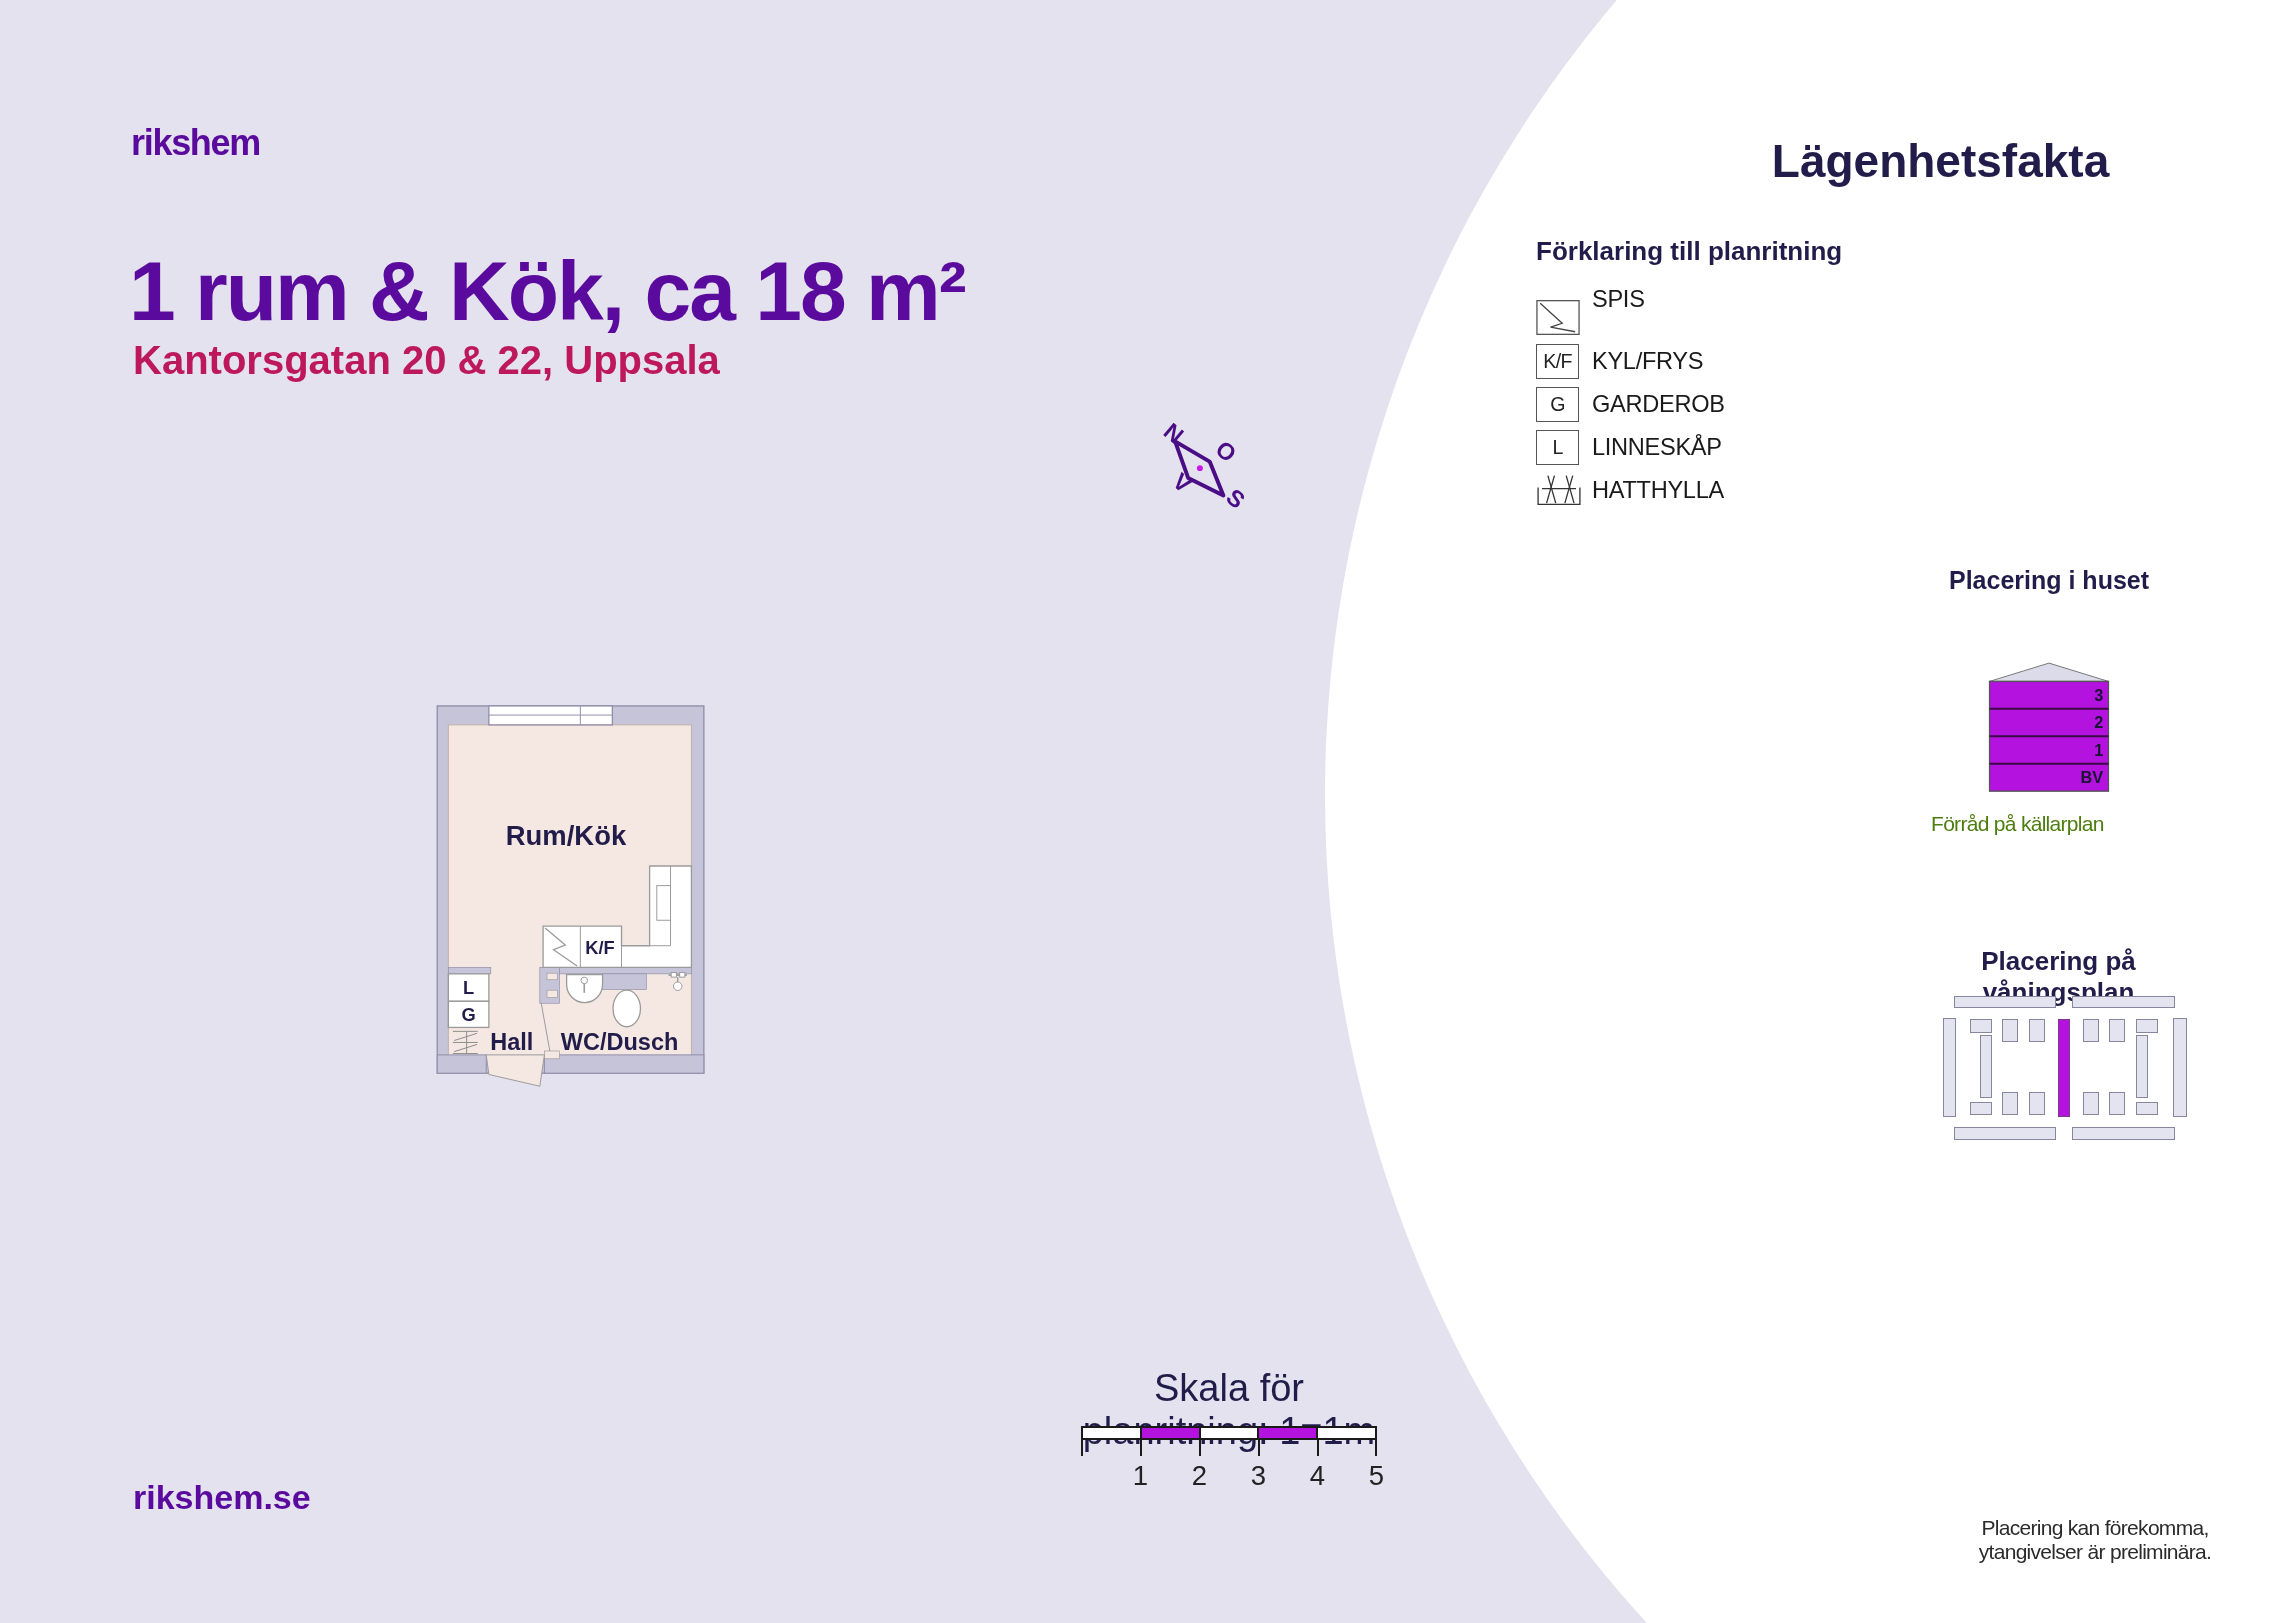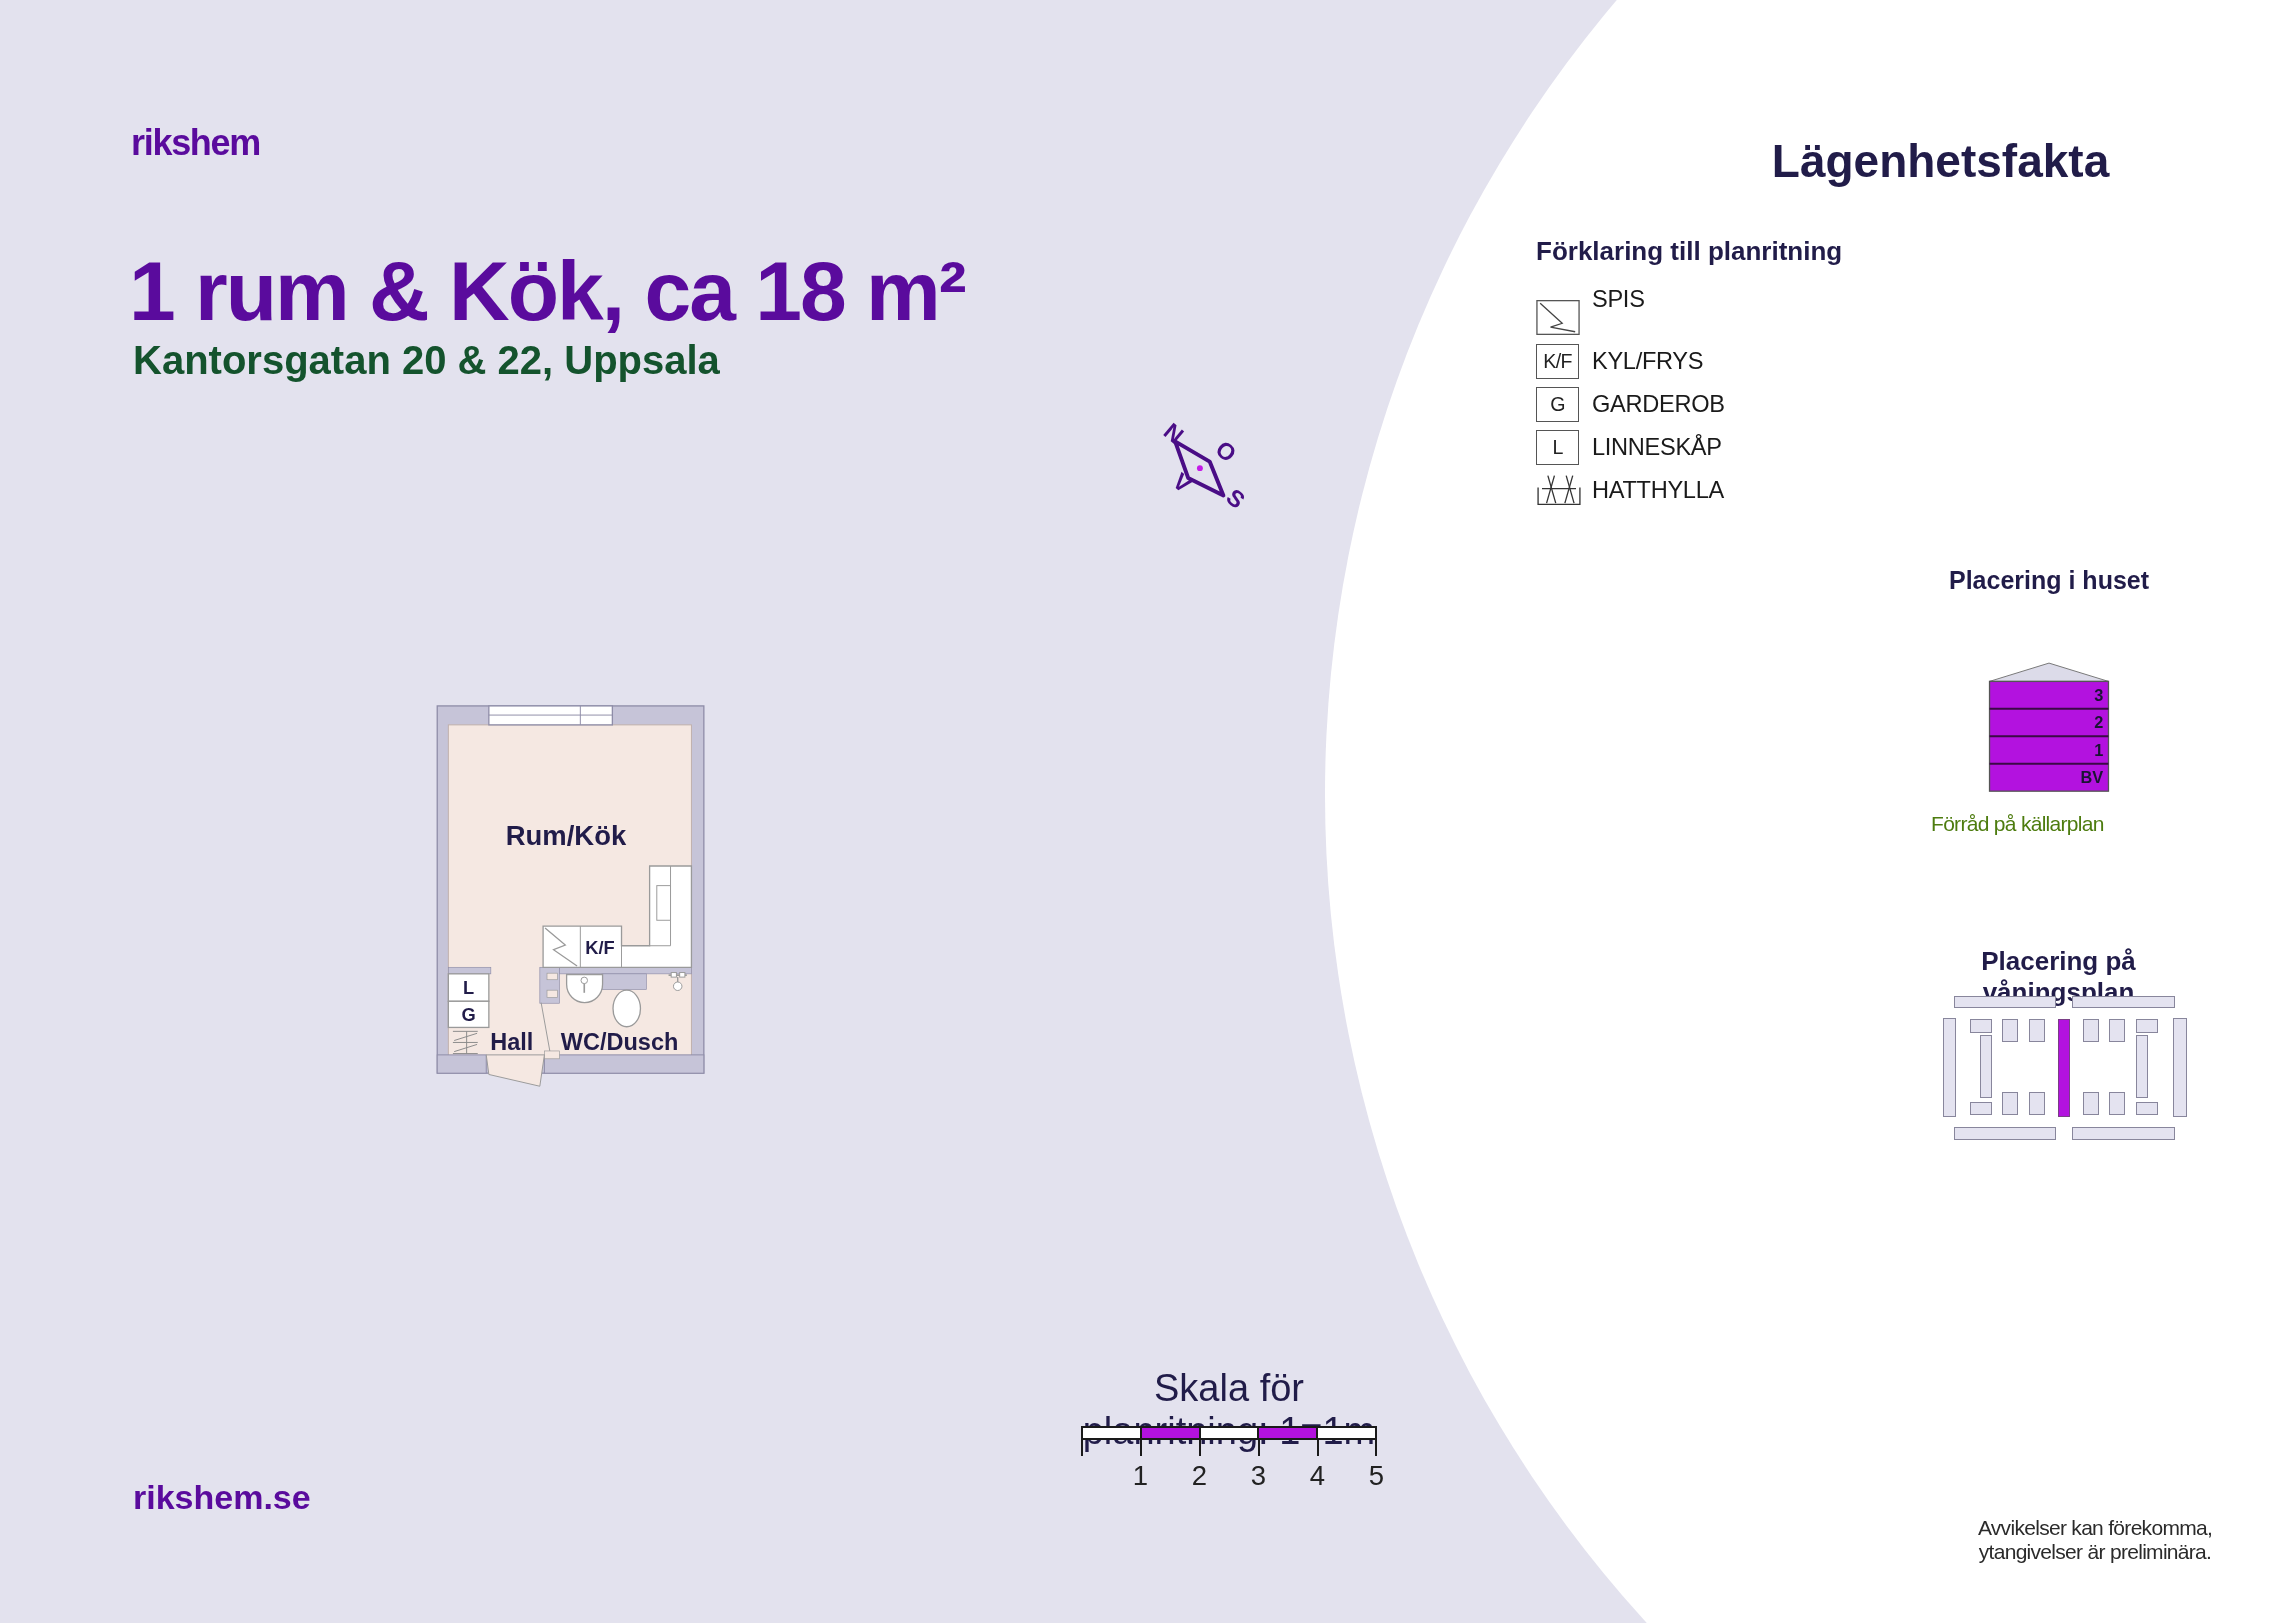--- a/index.html
+++ b/index.html
@@ -6,21 +6,21 @@
   body{width:2295px;height:1623px;position:relative;overflow:hidden;
        background:#e3e2ee;font-family:"Liberation Sans",sans-serif;}
   .abs{position:absolute;}
   #white-circle{position:absolute;left:1325px;top:-433px;width:2455px;height:2455px;
        border-radius:50%;background:#ffffff;z-index:0;}
   .z{z-index:2;}
   .navy{color:#211c49;}
   .purple{color:#5a0b9d;}
   #logo{left:131px;top:122px;font-size:36px;font-weight:800;letter-spacing:-1.3px;}
   #main-title{left:129px;top:243px;font-size:84px;font-weight:800;letter-spacing:-2px;}
-  #sub-title{left:133px;top:338px;font-size:40px;font-weight:700;color:#14532d;}
+  #sub-title{left:133px;top:338px;font-size:40px;font-weight:700;color:#be185d;}
   #site-footer{left:133px;top:1478px;font-size:34px;font-weight:800;}
   #facts-title{left:1767px;top:134px;width:347px;text-align:center;font-size:46px;font-weight:800;}
   #legend-title{left:1536px;top:236px;font-size:26px;font-weight:700;}
   .legend-box{width:41px;height:33px;background:#fff;border:1.3px solid #555;
        display:flex;align-items:center;justify-content:center;
        font-size:19.6px;color:#222;letter-spacing:-0.7px;}
   .legend-label{font-size:23.6px;color:#1a1a1a;letter-spacing:-0.3px;
        height:35px;display:flex;align-items:center;}
   .lg-row-icon{left:1536px;}
   .lg-row-label{left:1592px;}
@@ -210,16 +210,16 @@
 <div class="scale-tick z" style="left:1258px;"></div>
 <div class="scale-tick z" style="left:1317px;"></div>
 <div class="scale-tick z" style="left:1375px;"></div>
 <div class="scale-num z" style="left:1121px;">1</div>
 <div class="scale-num z" style="left:1180px;">2</div>
 <div class="scale-num z" style="left:1239px;">3</div>
 <div class="scale-num z" style="left:1298px;">4</div>
 <div class="scale-num z" style="left:1357px;">5</div>
 
 <div id="disclaimer" class="abs z">
-  <div>Avvikelser kan förekomma,</div>
+  <div>Placering kan förekomma,</div>
   <div>ytangivelser är preliminära.</div>
 </div>
 
 
 </body></html>

